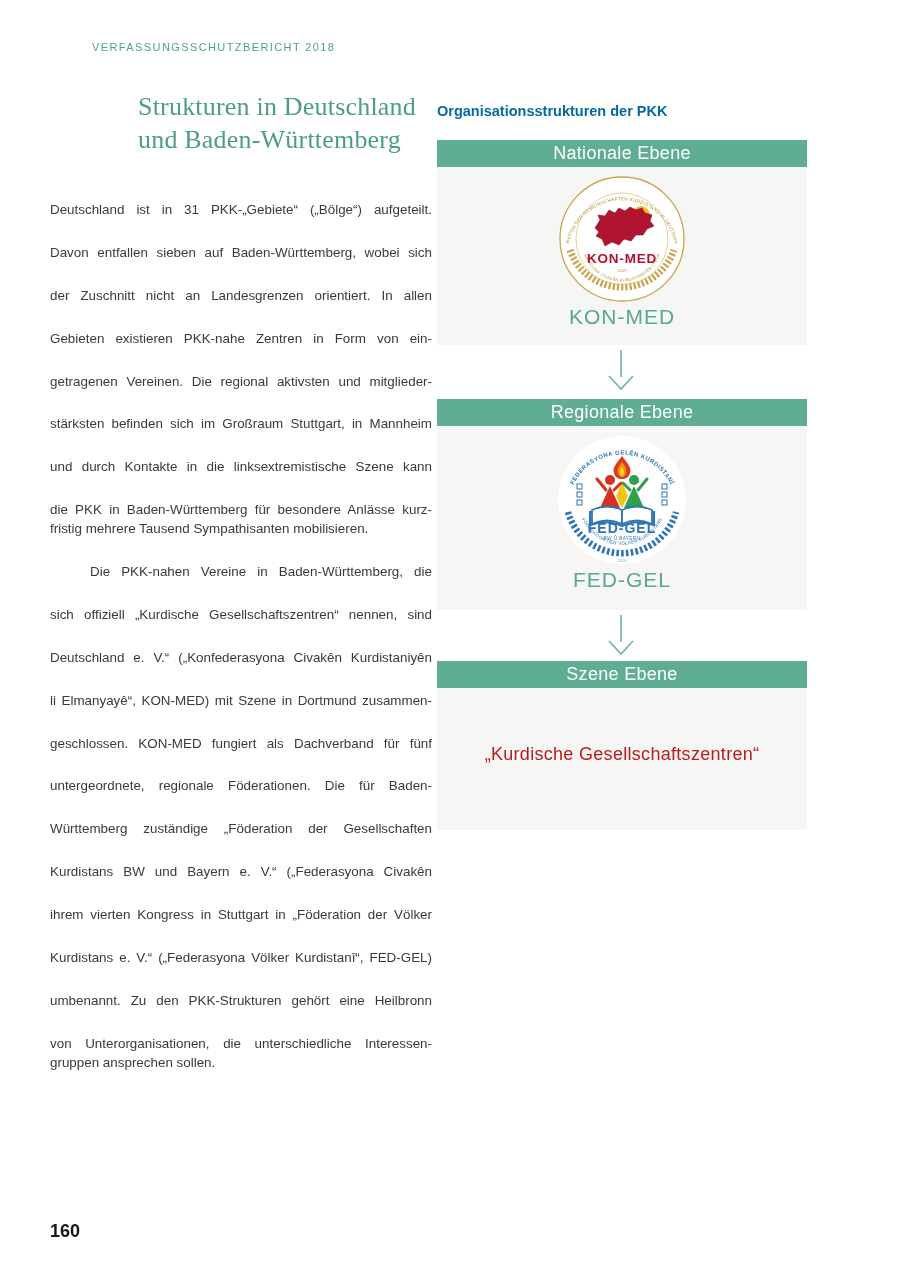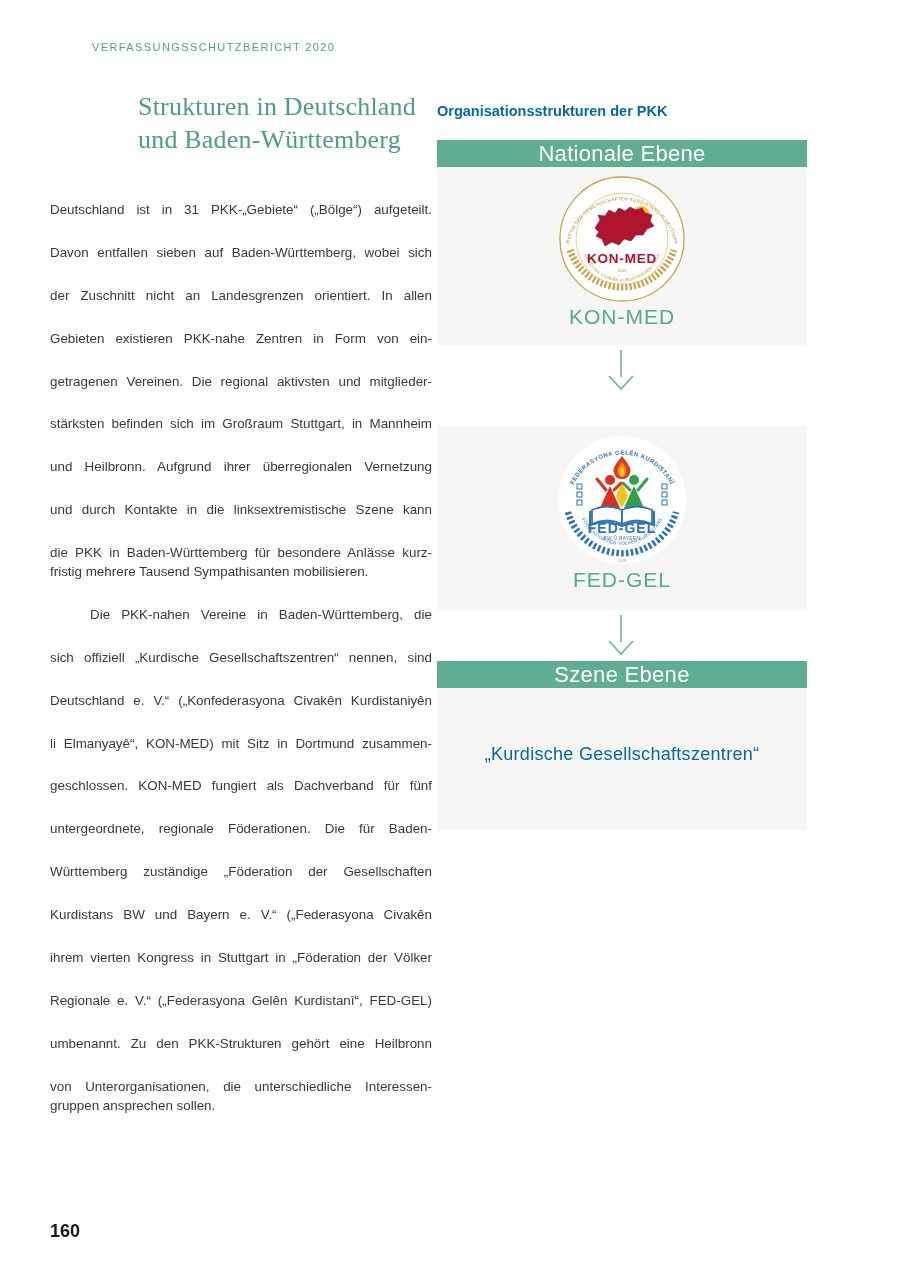--- a/index.html
+++ b/index.html
@@ -26,71 +26,70 @@
   .bline{height:18.9px; line-height:18.9px; overflow:hidden; white-space:normal;}
   .bline.just{text-align:justify; text-align-last:justify;margin-top:24px;}
   .bline.indent{text-indent:40px;}
 
   .diagram-title{
     left:437px; top:103px; width:370px;
     font-size:14.5px; font-weight:bold; color:#0369a1;
   }
   .lvlbar{
     left:437px; width:370px; height:27px; background:#5fae91;
-    color:#ffffff; text-align:center; line-height:27px; font-size:22px;
+    color:#ffffff; text-align:center; line-height:27px; font-size:18px;
     letter-spacing:0.3px;
   }
   .lvlbox{left:437px; width:370px; background:#f6f6f5;}
   .logo-wrap{position:absolute; left:0; width:370px; text-align:center;}
   .cap{
     position:absolute; left:0; width:370px; text-align:center;
     color:#57a98c; font-size:21px; letter-spacing:1px;
   }
   .quote-line{
     position:absolute; left:0; top:56px; width:370px; text-align:center;
-    color:#0369a1; font-size:18px; letter-spacing:0.3px;
+    color:#b91c1c; font-size:18px; letter-spacing:0.3px;
   }
   .arrow{left:603px; width:36px; height:42px;}
   .page-number{
     left:50px; top:1214px; font-size:18px; font-weight:bold; color:#161615;margin-top:7px;
   }
 </style>
 </head>
 <body>
 
 <div class="page">
 
-  <div class="abs running-header">VERFASSUNGSSCHUTZBERICHT 2020</div>
+  <div class="abs running-header">VERFASSUNGSSCHUTZBERICHT 2018</div>
 
   <div class="abs article-title">
     <span style="display:block">Strukturen in Deutschland</span>
     <span style="display:block">und Baden-Württemberg</span>
   </div>
 
   <div class="abs body-text">
       <div class="bline just">Deutschland ist in 31 PKK-„Gebiete“ („Bölge“) aufgeteilt.</div>
       <div class="bline just">Davon entfallen sieben auf Baden-Württemberg, wobei sich</div>
       <div class="bline just">der Zuschnitt nicht an Landesgrenzen orientiert. In allen</div>
       <div class="bline just">Gebieten existieren PKK-nahe Zentren in Form von ein-</div>
       <div class="bline just">getragenen Vereinen. Die regional aktivsten und mitglieder-</div>
       <div class="bline just">stärksten befinden sich im Großraum Stuttgart, in Mannheim</div>
-      <div class="bline just">und Heilbronn. Aufgrund ihrer überregionalen Vernetzung</div>
       <div class="bline just">und durch Kontakte in die linksextremistische Szene kann</div>
       <div class="bline just">die PKK in Baden-Württemberg für besondere Anlässe kurz-</div>
       <div class="bline">fristig mehrere Tausend Sympathisanten mobilisieren.</div>
       <div class="bline just indent">Die PKK-nahen Vereine in Baden-Württemberg, die</div>
       <div class="bline just">sich offiziell „Kurdische Gesellschaftszentren“ nennen, sind</div>
       <div class="bline just">Deutschland e. V.“ („Konfederasyona Civakên Kurdistaniyên</div>
-      <div class="bline just">li Elmanyayê“, KON-MED) mit Sitz in Dortmund zusammen-</div>
+      <div class="bline just">li Elmanyayê“, KON-MED) mit Szene in Dortmund zusammen-</div>
       <div class="bline just">geschlossen. KON-MED fungiert als Dachverband für fünf</div>
       <div class="bline just">untergeordnete, regionale Föderationen. Die für Baden-</div>
       <div class="bline just">Württemberg zuständige „Föderation der Gesellschaften</div>
       <div class="bline just">Kurdistans BW und Bayern e. V.“ („Federasyona Civakên</div>
       <div class="bline just">ihrem vierten Kongress in Stuttgart in „Föderation der Völker</div>
-      <div class="bline just">Regionale e. V.“ („Federasyona Gelên Kurdistanî“, FED-GEL)</div>
+      <div class="bline just">Kurdistans e. V.“ („Federasyona Völker Kurdistanî“, FED-GEL)</div>
       <div class="bline just">umbenannt. Zu den PKK-Strukturen gehört eine Heilbronn</div>
       <div class="bline just">von Unterorganisationen, die unterschiedliche Interessen-</div>
       <div class="bline">gruppen ansprechen sollen.</div>
     </div>
 
   <div class="abs diagram-title">Organisationsstrukturen der PKK</div>
 
   <div class="abs lvlbar" style="top:140px">Nationale Ebene</div>
   <div class="abs lvlbox" style="top:167px; height:178px">
     <div class="logo-wrap" style="top:7px">
@@ -115,20 +114,21 @@
       </svg>
     </div>
     <div class="cap" style="top:138px">KON-MED</div>
   </div>
 
   <svg class="abs arrow" style="top:349px" viewBox="0 0 36 42">
     <line x1="18" y1="1" x2="18" y2="28" stroke="#6fb49a" stroke-width="1.6"></line>
     <polyline points="6,27 18,40 30,27" fill="none" stroke="#6fb49a" stroke-width="1.6"></polyline>
   </svg>
 
+  <div class="abs lvlbar" style="top:399px">Regionale Ebene</div>
   <div class="abs lvlbox" style="top:426px; height:184px">
     <div class="logo-wrap" style="top:8px">
       <svg width="136" height="136" viewBox="0 0 136 136">
         <defs>
           <path id="fg-top" d="M 16 60 A 54 54 0 0 1 120 60" fill="none"></path>
           <path id="fg-bot" d="M 26 80 A 44 44 0 0 0 110 80" fill="none"></path>
         </defs>
         <circle cx="68" cy="66" r="64" fill="#ffffff"></circle>
         <path d="M 14 78 A 56 56 0 0 0 122 78" fill="none" stroke="#2e74b5" stroke-width="6.5" stroke-dasharray="2.6 2.2"></path>
         <g stroke="#2e74b5" stroke-width="1" fill="none">

